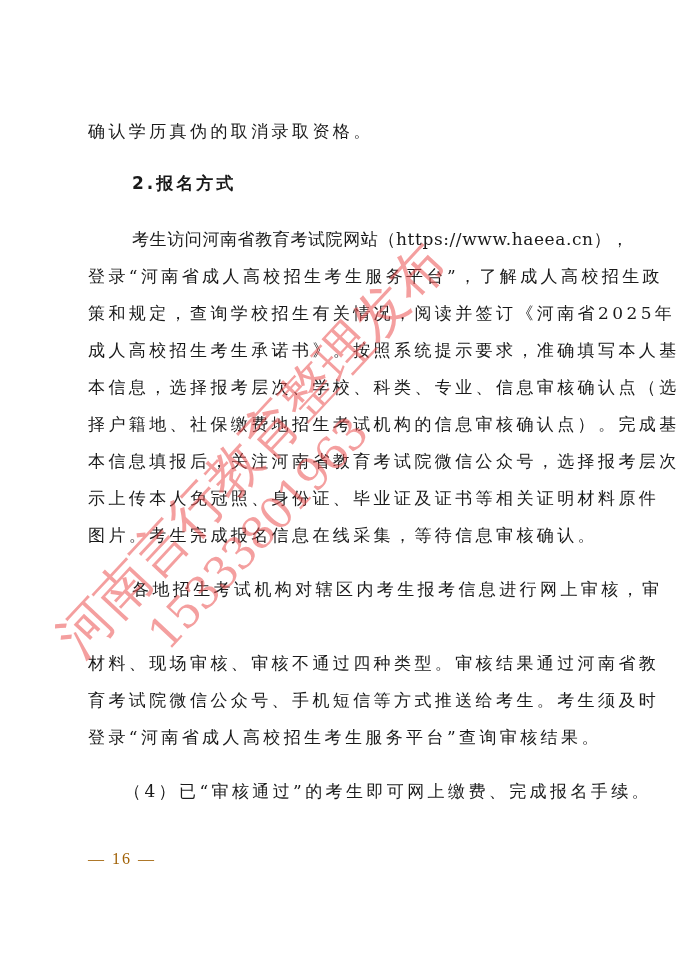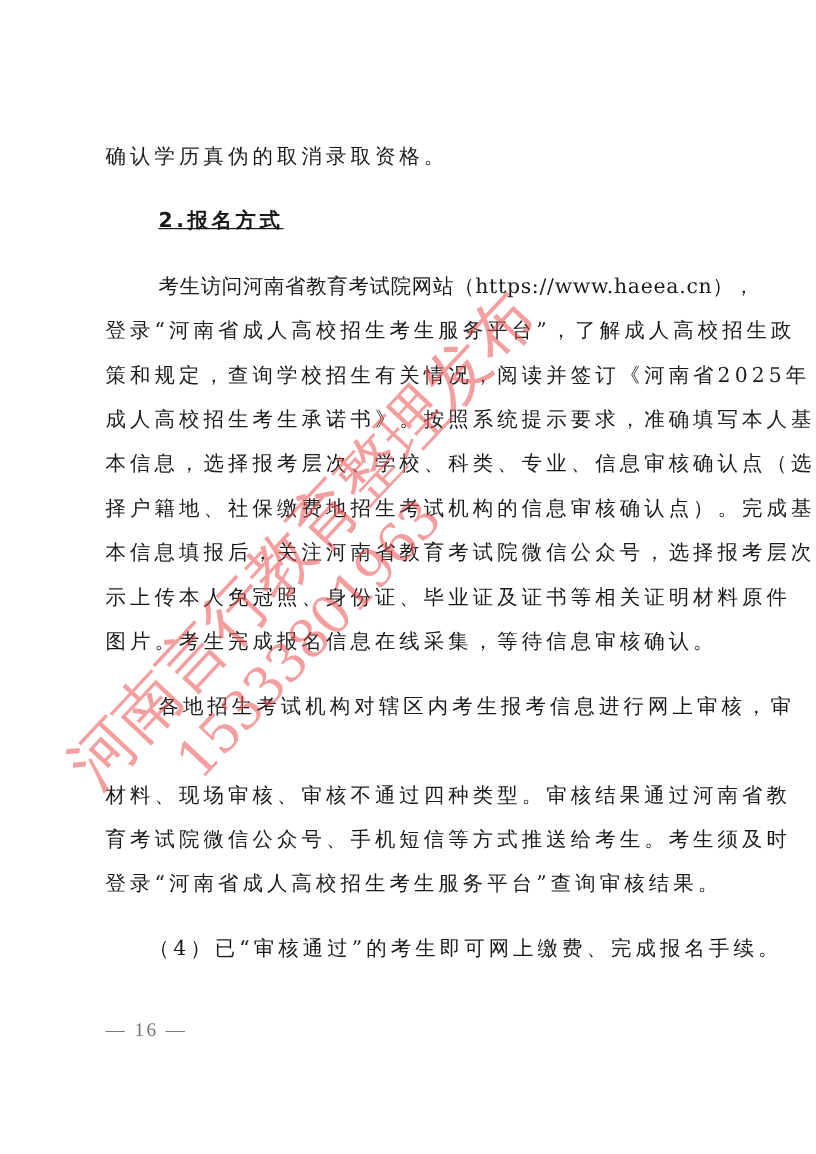--- a/index.html
+++ b/index.html
@@ -4,23 +4,23 @@
 <style>
   html, body { margin: 0; padding: 0; background: #ffffff; }
   body { width: 680px; height: 962px; position: relative; overflow: hidden;
          font-family: "DejaVu Serif", "Liberation Serif", serif; color: #1a1a1a; }
   .page { position: absolute; left: 0; top: 0; width: 680px; height: 754px; background: #fff; }
   .line { position: absolute; left: 88px; width: 503px; font-size: 17px; line-height: 22px;
           white-space: nowrap; letter-spacing: 3.4px; text-align: justify; text-align-last: justify; }
   .indent { left: 132px; width: 459px; }
   .nojust { text-align-last: left; }
   .heading { position: absolute; left: 132px; font-size: 17px; font-weight: bold; letter-spacing: 3px;
-             font-family: "DejaVu Sans", "Liberation Sans", sans-serif; text-decoration: underline; }
+             font-family: "DejaVu Sans", "Liberation Sans", sans-serif; }
   .pagenum { position: absolute; left: 88px; top: 850px; font-size: 16px; letter-spacing: 2px;
-             font-family: "Liberation Serif", "DejaVu Serif", serif; color: #737373; }
+             font-family: "Liberation Serif", "DejaVu Serif", serif; color: #a16207; }
   .wm { position: absolute; color: rgba(235, 80, 80, 0.55); white-space: nowrap; pointer-events: none;
         font-family: "DejaVu Serif", "Liberation Serif", serif; transform-origin: left bottom; }
   .wm1 { left: 95px; top: 600px; font-size: 54px; transform: rotate(-47deg); letter-spacing: 0px; }
   .wm2 { left: 175px; top: 608px; font-size: 44px; transform: rotate(-47deg); letter-spacing: -1px; }
 </style>
 </head>
 <body>
 
 <div class="page">
 

